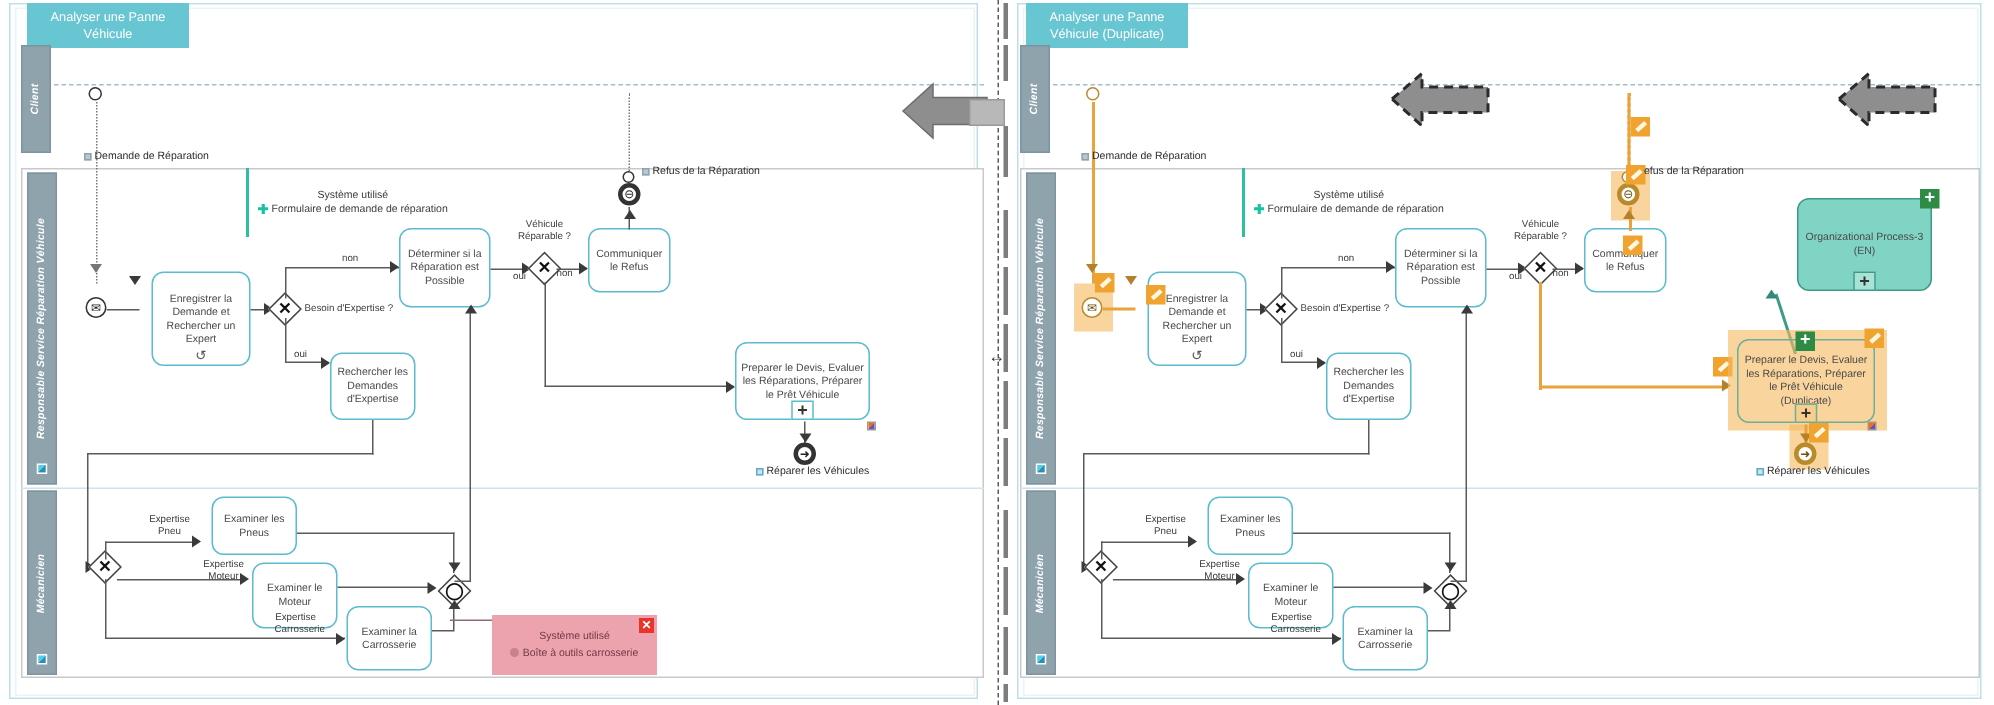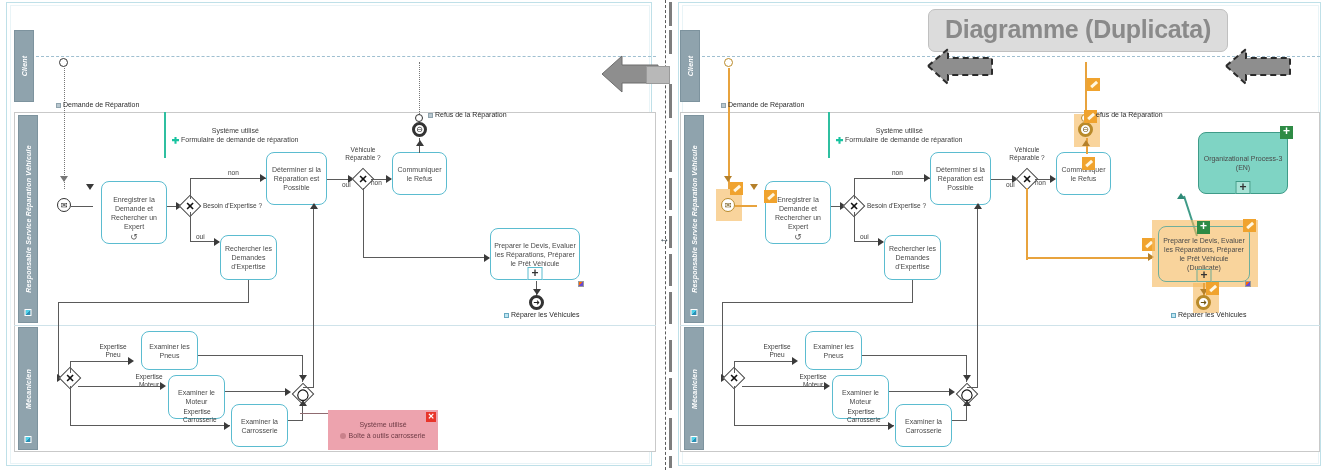--- a/index.html
+++ b/index.html
@@ -312,20 +312,21 @@
 </style>
 </head>
 <body>
 
 <div id="app">
 
   <div class="panel" id="panel-source">
     <div class="panel-frame"></div>
     <div class="panel-frame inner2"></div>
 
+    <div class="pool-header" style="left:18px; top:2px; width:108px; height:30px;">Analyser une Panne Véhicule</div>
 
     <div class="lane-bar" style="left:14px; top:30px; width:20px; height:72px;">
       <span class="lbl">Client</span>
     </div>
 
     <div class="client-dashed" style="left:36px; top:56px; width:620px;"></div>
 
     <div class="pool-box" style="left:14px; top:112px; width:642px; height:340px;"></div>
     <div class="lane-sep" style="left:14px; top:325px; width:642px;"></div>
     <div class="lane-bar" style="left:18px; top:115px; width:20px; height:208px;">
@@ -497,20 +498,21 @@
     <div class="thumb" style="top:418px; height:32px;"></div>
     <div class="thumb" style="top:456px; height:12px;"></div>
   </div>
   <div class="splitgrip" style="left:646px; top:66px; width:24px; height:18px;"></div>
   <div class="dbl-arrow" style="left:659px; top:233px;">↔</div>
 
   <div class="panel" id="panel-dup">
     <div class="panel-frame"></div>
     <div class="panel-frame inner2"></div>
 
+    <div class="pool-header" style="left:12px; top:2px; width:108px; height:30px;">Analyser une Panne Véhicule  (Duplicate)</div>
 
     <div class="lane-bar" style="left:8px; top:30px; width:20px; height:72px;">
       <span class="lbl">Client</span>
     </div>
     <div class="client-dashed" style="left:30px; top:56px; width:618px;"></div>
 
     <div class="pool-box" style="left:8px; top:112px; width:640px; height:340px;"></div>
     <div class="lane-sep" style="left:8px; top:325px; width:640px;"></div>
     <div class="lane-bar" style="left:12px; top:115px; width:20px; height:208px;">
       <span class="lbl">Responsable Service Réparation Véhicule</span>
@@ -665,21 +667,20 @@
     <div class="line h" style="left:217px; top:391px; width:64px;"></div>
     <div class="arw r" style="left:277px; top:388px;"></div>
     <div class="line h" style="left:280px; top:420px; width:14px;"></div>
     <div class="line v" style="left:294px; top:405px; height:16px;"></div>
     <div class="arw u" style="left:291px; top:400px;"></div>
 
     <div class="line v" style="left:305px; top:206px; height:182px;"></div>
     <div class="line h" style="left:295px; top:387px; width:11px;"></div>
     <div class="arw u" style="left:302px; top:203px;"></div>
 
-    <div class="title-chip" id="title-dup" style="left:256px;">Diagramme (Duplicata)</div>
 
     <svg style="position:absolute; left:254px; top:46px;" width="70" height="40">
       <polygon points="2,20 22,3 22,12 66,12 66,29 22,29 22,38" fill="#8e8e8e" stroke="#2b2b2b" stroke-width="2" stroke-dasharray="6,4"></polygon>
     </svg>
     <svg style="position:absolute; left:552px; top:46px;" width="70" height="40">
       <polygon points="2,20 22,3 22,12 66,12 66,29 22,29 22,38" fill="#8e8e8e" stroke="#2b2b2b" stroke-width="2" stroke-dasharray="6,4"></polygon>
     </svg>
   </div>
 
 </div>

